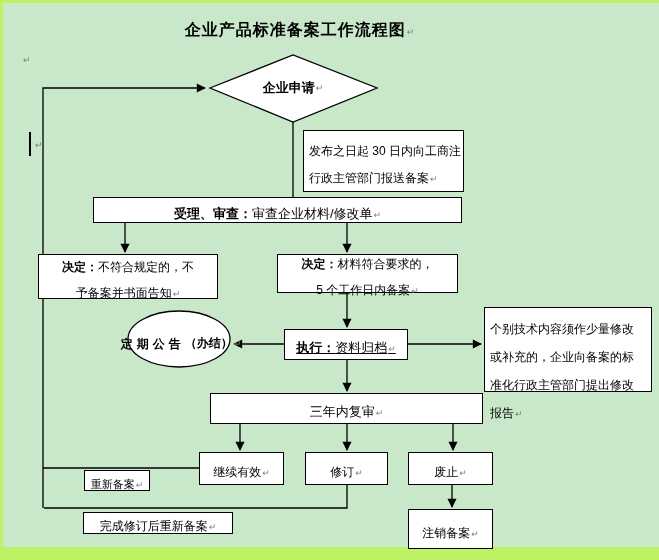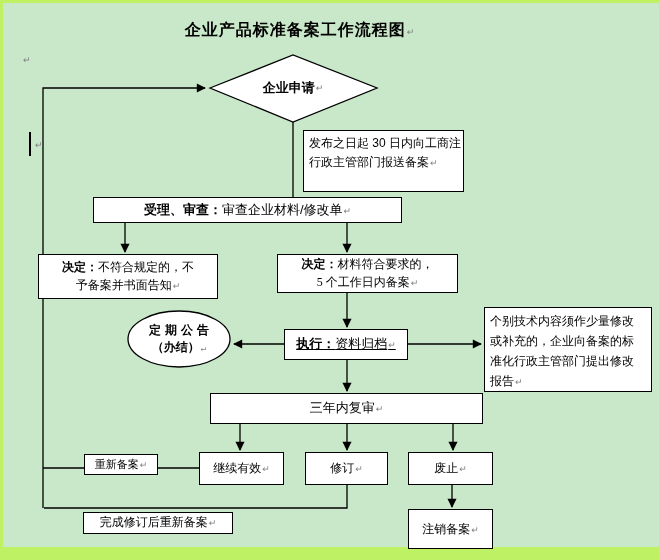--- a/index.html
+++ b/index.html
@@ -9,24 +9,24 @@
   svg.flow{position:absolute;left:0;top:0;width:659px;height:560px;pointer-events:none;}
   .abs{position:absolute;box-sizing:border-box;}
   .title{left:60px;top:20px;width:480px;text-align:center;font-size:16px;font-weight:bold;letter-spacing:1px;}
   .box{background:#ffffff;border:1px solid #000;display:flex;flex-direction:column;
        align-items:center;justify-content:center;font-size:12px;line-height:18px;text-align:center;}
   .box.para{align-items:flex-start;justify-content:flex-start;text-align:left;
             padding:3px 5px;line-height:19px;}
   .label{display:flex;align-items:center;justify-content:center;}
   .b{font-weight:bold;}
   .pm{color:#808080;font-size:9px;margin-left:1px;font-weight:normal;}
-  .ellipse-label{flex-direction:column;line-height:17px;font-size:12px;font-weight:bold;font-family:Liberation Mono, monospace;}
+  .ellipse-label{flex-direction:row;line-height:17px;font-size:12px;font-weight:bold;}
   .ls{letter-spacing:4px;margin-left:4px;}
   .tick{background:#000;}
-  .line{white-space:nowrap;}
+  .line{white-space:nowrap;margin-top:8px;}
 </style>
 </head>
 <body>
 
 <div class="page">
   <div class="canvas"></div>
 
   <svg class="flow" viewBox="0 0 659 560">
     <defs>
       <marker id="arw" viewBox="0 0 10 10" refX="9" refY="5" markerWidth="9" markerHeight="7" orient="auto">
@@ -64,30 +64,30 @@
   <div class="abs label b" style="left:233px;top:79px;width:120px;height:18px;font-size:13px;">
     <span>企业申请</span>
       <span class="pm">↵</span>
   </div>
 
   <div class="abs box para" style="left:303px;top:130px;width:161px;height:62px;">
     <div class="line">发布之日起 30 日内向工商注</div>
     <div class="line"><span>行政主管部门报送备案</span><span class="pm">↵</span></div>
   </div>
 
-  <div class="abs box" style="left:93px;top:197px;width:309px;height:26px;font-size:13px;">
+  <div class="abs box" style="left:93px;top:197px;width:369px;height:26px;font-size:13px;">
     <div class="line"><span class="b">受理、审查：</span><span>审查企业材料/修改单</span><span class="pm">↵</span></div>
   </div>
 
   <div class="abs box" style="left:38px;top:254px;width:180px;height:45px;">
     <div class="line"><span class="b">决定：</span><span>不符合规定的，不</span></div>
     <div class="line"><span>予备案并书面告知</span><span class="pm">↵</span></div>
   </div>
 
-  <div class="abs box" style="left:277px;top:254px;width:181px;height:39px;font-family:Liberation Serif, serif;">
+  <div class="abs box" style="left:277px;top:254px;width:181px;height:39px;">
     <div class="line"><span class="b">决定：</span><span>材料符合要求的，</span></div>
     <div class="line"><span>5 个工作日内备案</span><span class="pm">↵</span></div>
   </div>
 
   <div class="abs label ellipse-label" style="left:128px;top:320px;width:102px;height:40px;">
     <div class="line ls">定期公告</div>
     <div class="line"><span>（办结）</span><span class="pm">↵</span></div>
   </div>
 
   <div class="abs box" style="left:284px;top:329px;width:124px;height:31px;font-size:13px;text-decoration:underline;">
@@ -98,21 +98,21 @@
     <div class="line"><span>三年内复审</span><span class="pm">↵</span></div>
   </div>
 
   <div class="abs box para" style="left:484px;top:307px;width:168px;height:85px;line-height:20px;">
     <div class="line">个别技术内容须作少量修改</div>
     <div class="line">或补充的，企业向备案的标</div>
     <div class="line">准化行政主管部门提出修改</div>
     <div class="line"><span>报告</span><span class="pm">↵</span></div>
   </div>
 
-  <div class="abs box" style="left:84px;top:454px;width:74px;height:21px;font-size:11px;line-height:14px;">
+  <div class="abs box" style="left:84px;top:470px;width:66px;height:21px;font-size:11px;line-height:14px;">
     <div class="line"><span>重新备案</span><span class="pm">↵</span></div>
   </div>
 
   <div class="abs box" style="left:199px;top:452px;width:85px;height:33px;">
     <div class="line"><span>继续有效</span><span class="pm">↵</span></div>
   </div>
 
   <div class="abs box" style="left:305px;top:452px;width:83px;height:33px;font-family:Liberation Serif, serif;">
     <div class="line"><span>修订</span><span class="pm">↵</span></div>
   </div>

